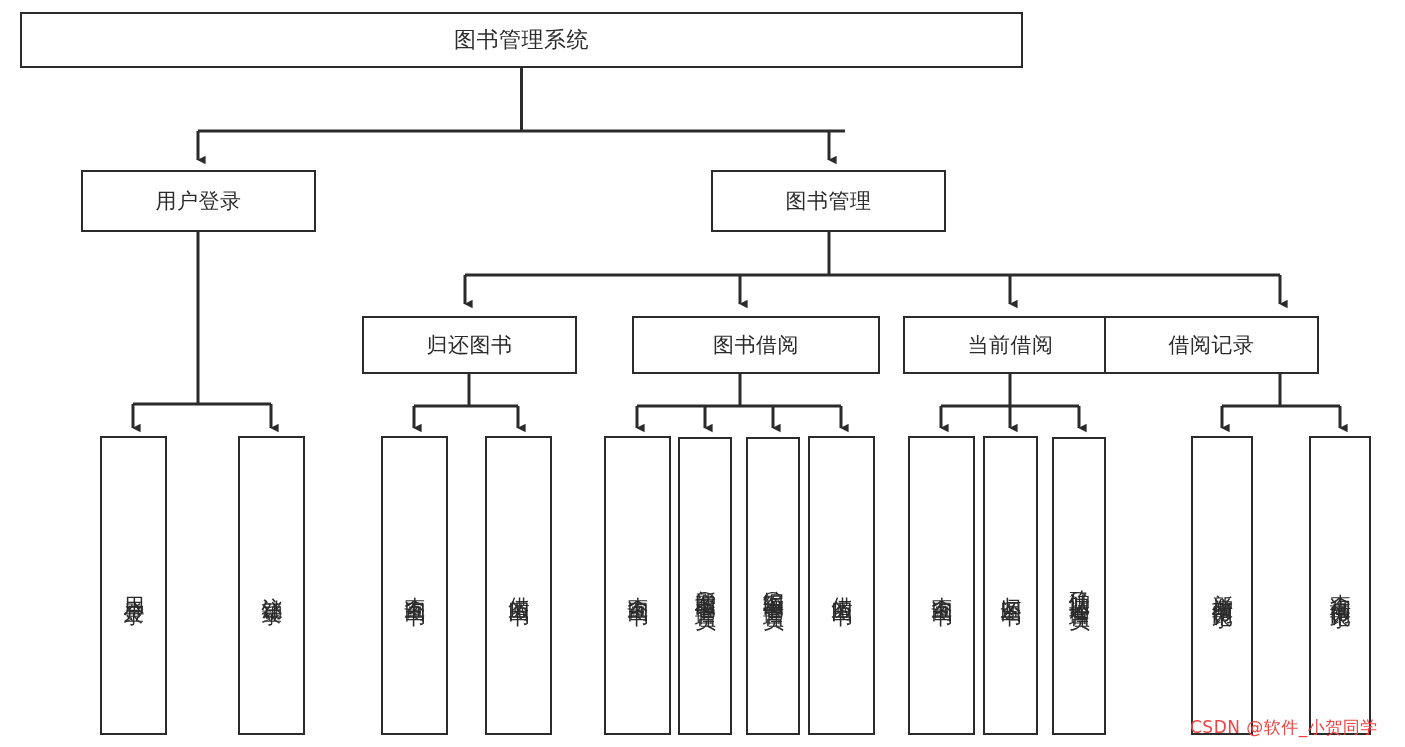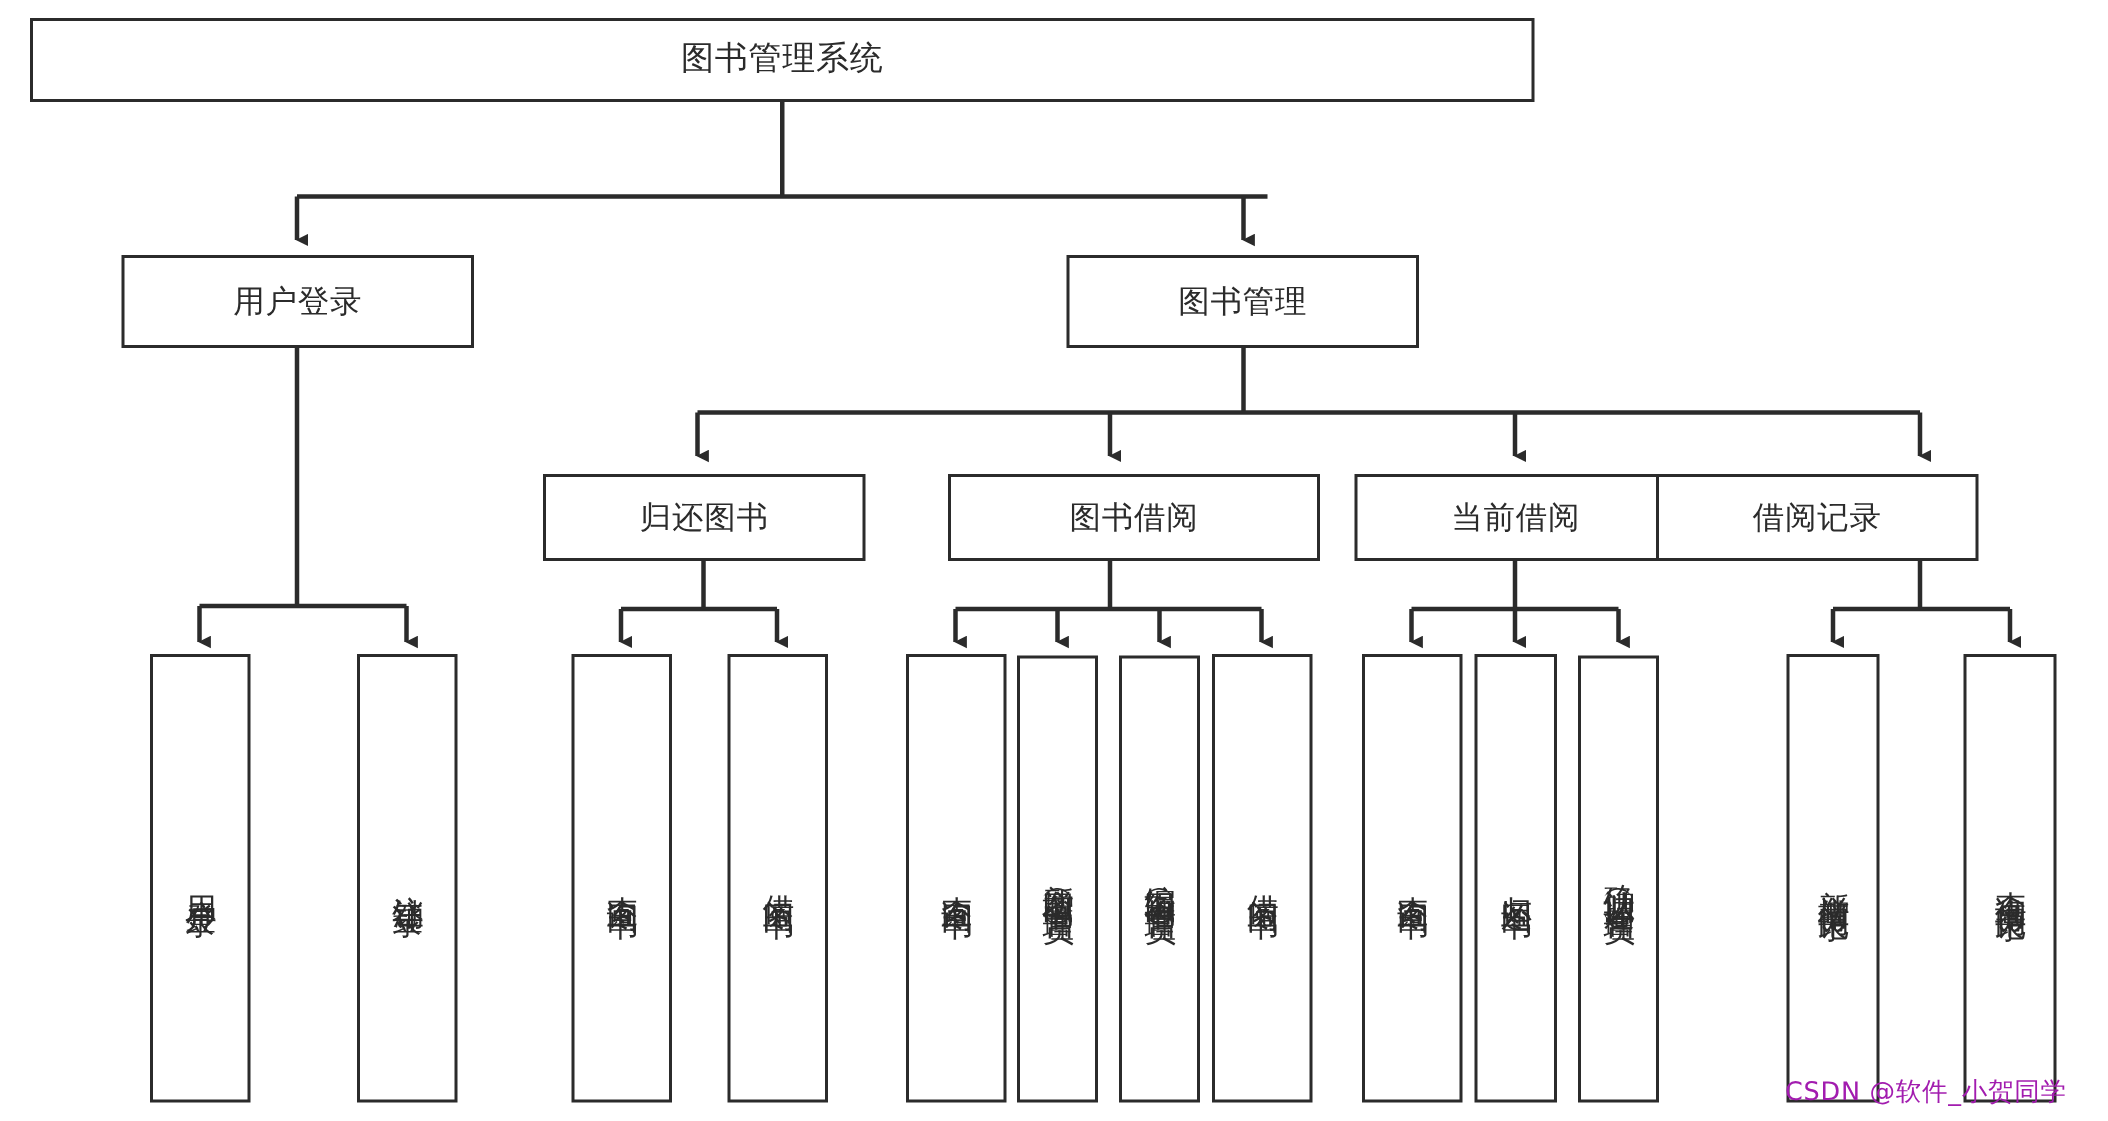--- a/index.html
+++ b/index.html
@@ -59,21 +59,21 @@
     writing-mode: vertical-rl;
     text-orientation: upright;
     font-size: 21px;
     line-height: 1.0;
     letter-spacing: 3px;
     white-space: nowrap;
   }
   .watermark {
     position: absolute;
     font-size: 17px;
-    color: #a21caf;
+    color: #ef4444;
     white-space: nowrap;
     z-index: 5;
     letter-spacing: 0.5px;
   }
 </style>
 </head>
 <body>
 
 <div id="canvas">
 

